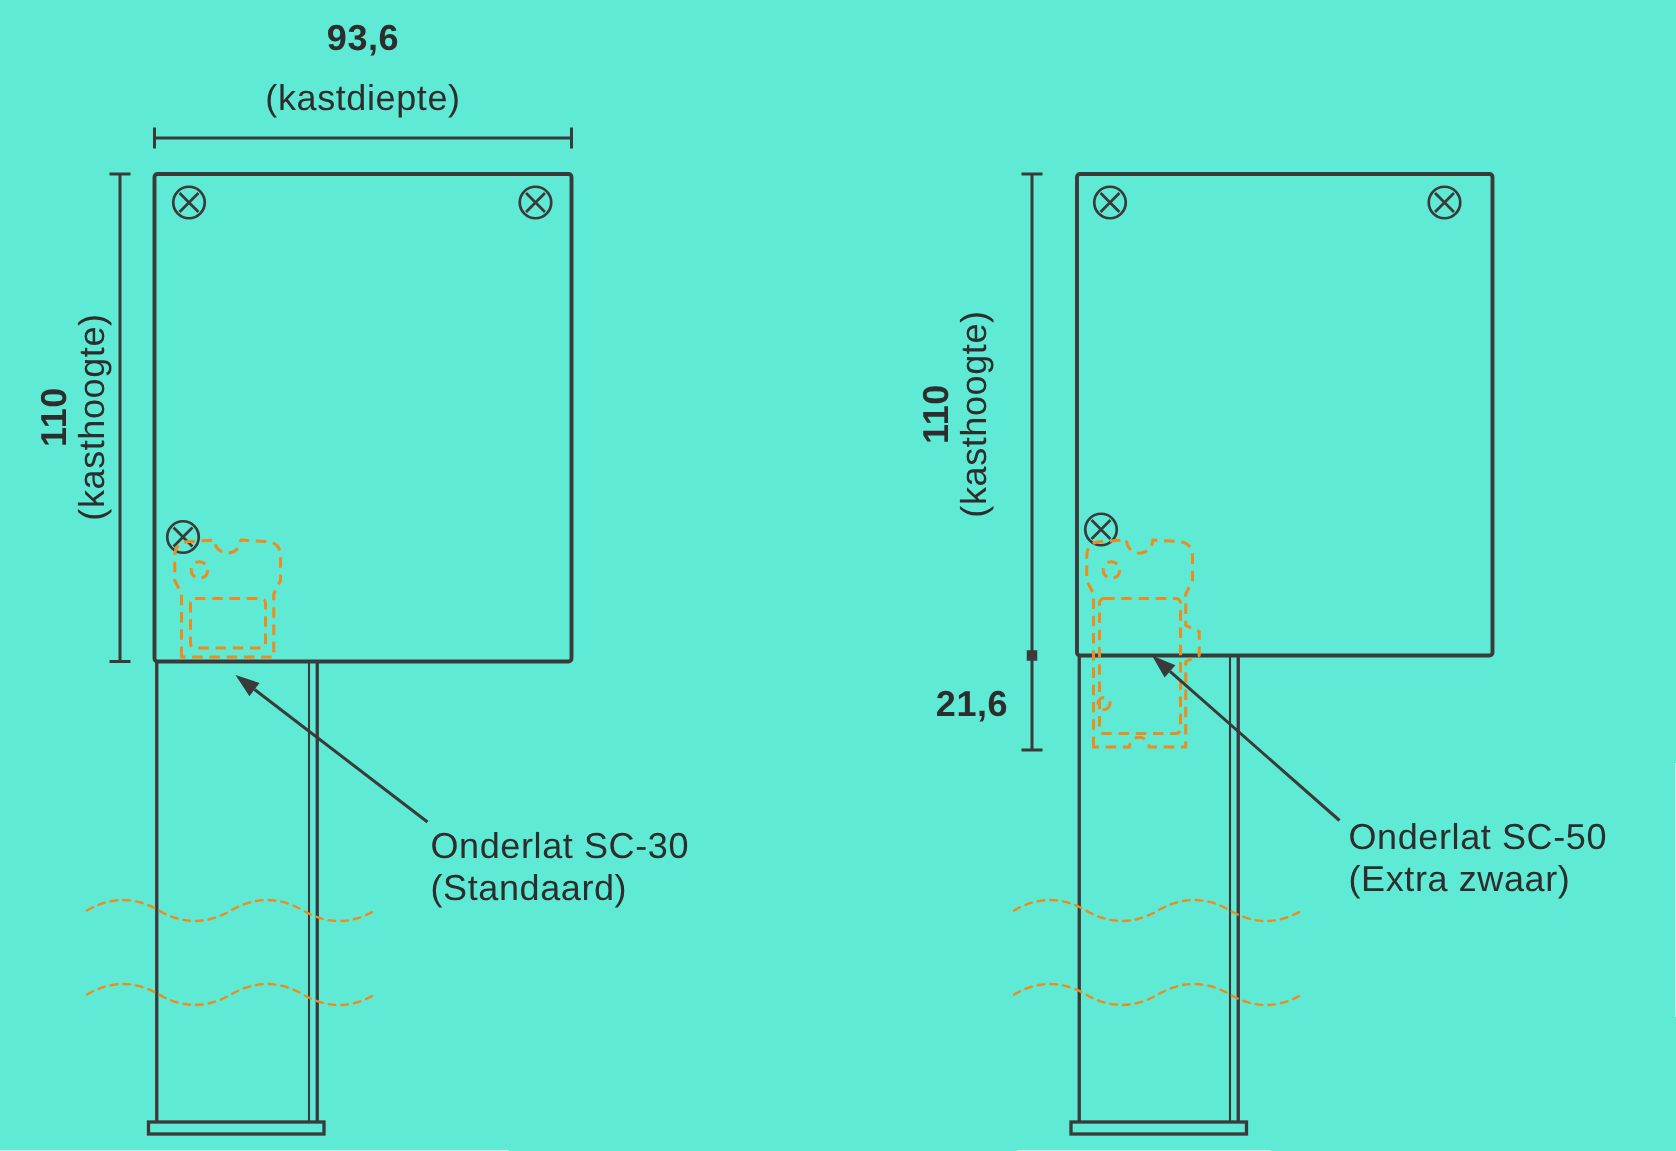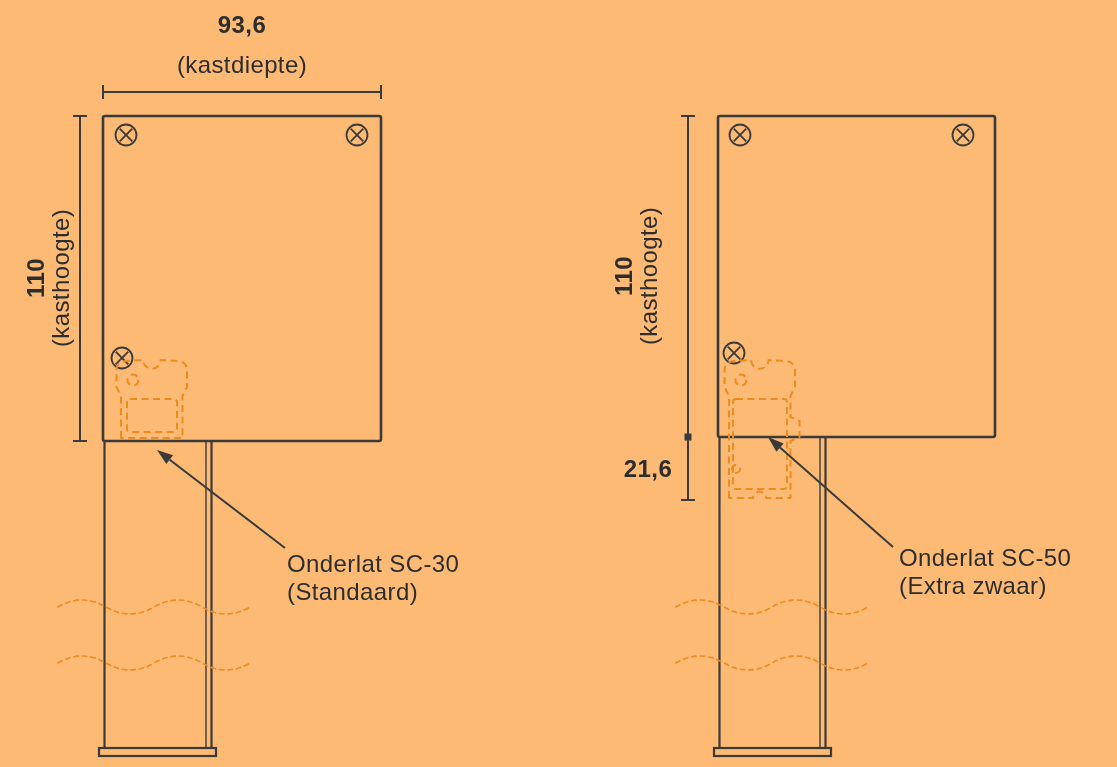--- a/index.html
+++ b/index.html
@@ -1,21 +1,21 @@
 <!DOCTYPE html>
 <html style="--line: #3a3a3a; --text: #2d2d2d; --accent: #ee8b1e;"><head>
 <meta charset="utf-8">
 <style>
   * { margin: 0; padding: 0; box-sizing: border-box; }
   html, body { background: #ffffff; }
   .canvas {
     position: relative;
     width: 1117px;
     height: 767px;
-    background: #fdba74;
+    background: #5eead4;
     overflow: hidden;
   }
   svg { display: block; }
   .outline   { fill: none; stroke: var(--line, #3a3a3a); stroke-width: 2.6; stroke-linejoin: round; }
   .mid       { fill: none; stroke: var(--line, #3a3a3a); stroke-width: 2.2; }
   .thin      { fill: none; stroke: var(--line, #3a3a3a); stroke-width: 1.4; }
   .dim       { fill: none; stroke: var(--line, #3a3a3a); stroke-width: 2; }
   .screw     { fill: none; stroke: var(--line, #3a3a3a); stroke-width: 1.8; }
   .orange    { fill: none; stroke: var(--accent, #ee8b1e); stroke-width: 2; stroke-dasharray: 7 4.5; stroke-linejoin: round; }
   .wave      { fill: none; stroke: var(--accent, #ee8b1e); stroke-width: 1.6; stroke-dasharray: 4.5 4; stroke-linecap: round; }

